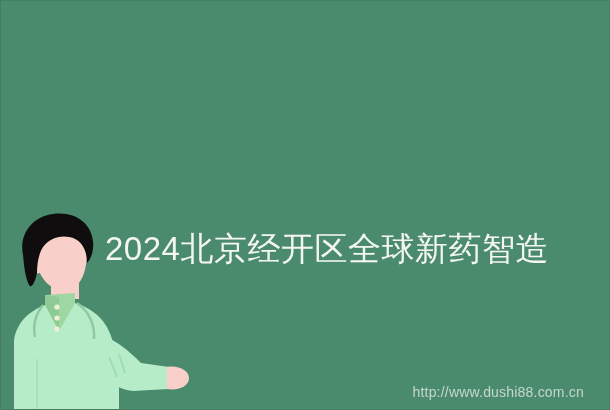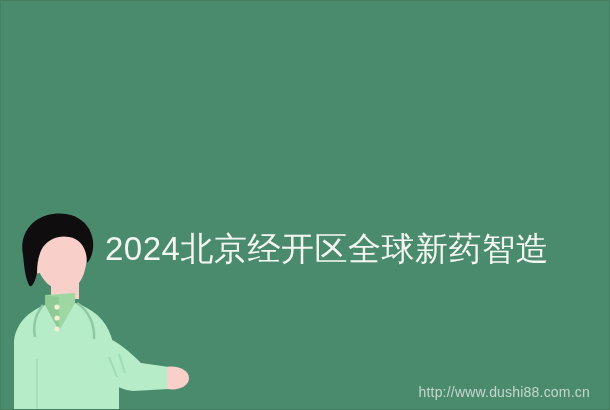--- a/index.html
+++ b/index.html
@@ -30,21 +30,21 @@
     font-weight: 400;
     letter-spacing: 0.5px;
     white-space: pre;
     text-rendering: optimizeLegibility;
   }
   #headline .line { display: block; }
 
   
   #watermark {
     position: absolute;
-    right: 19px;
+    right: 25px;
     bottom: 9px;
     color: #dfe6e0;
     opacity: 0.82;
     font-size: 14px;
     line-height: 16px;
     letter-spacing: 0.2px;
     white-space: nowrap;
   }
 
   

